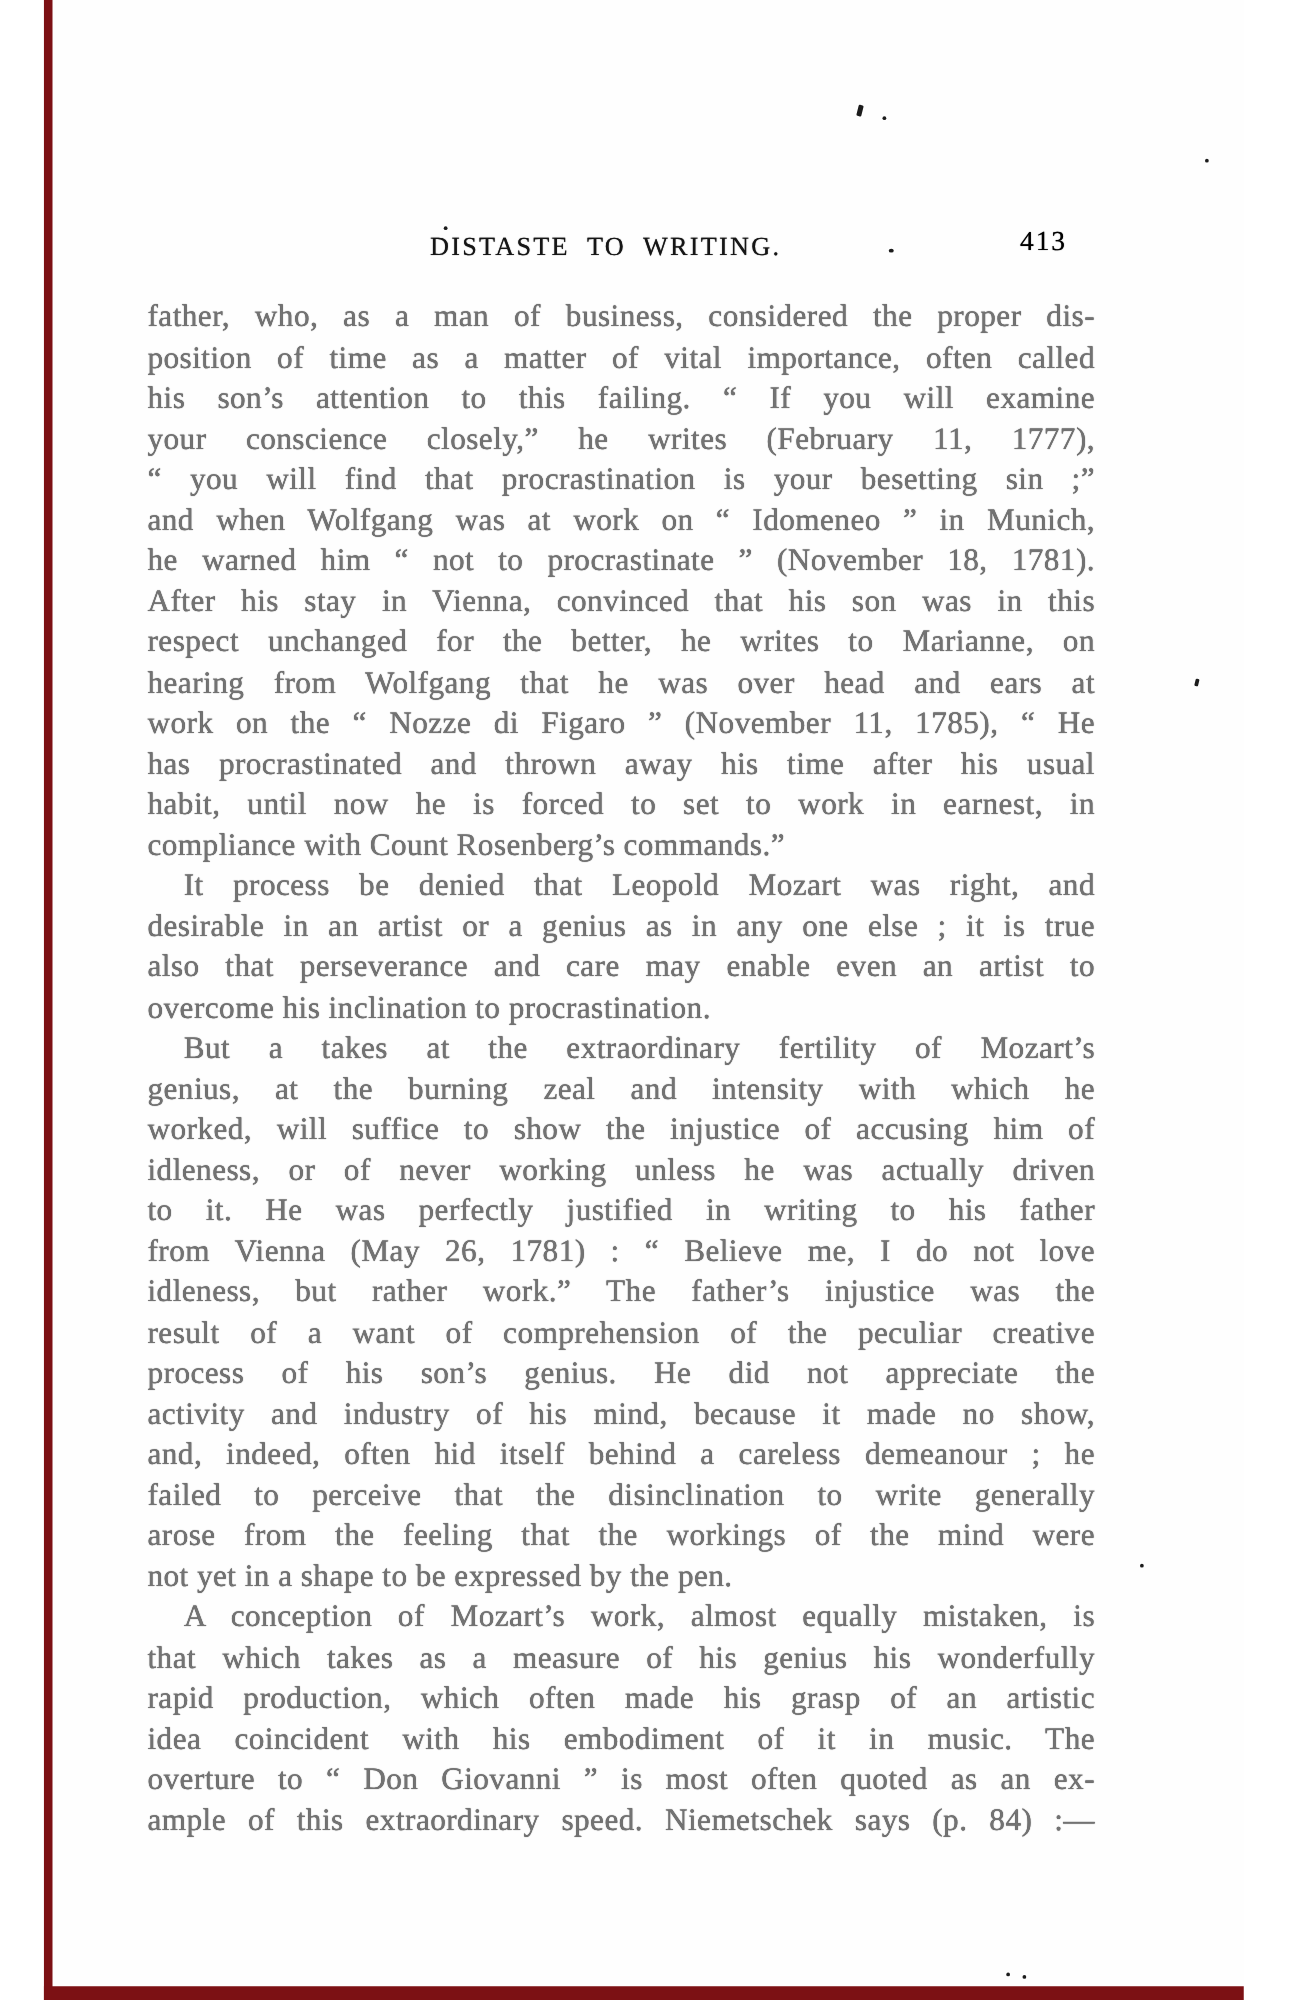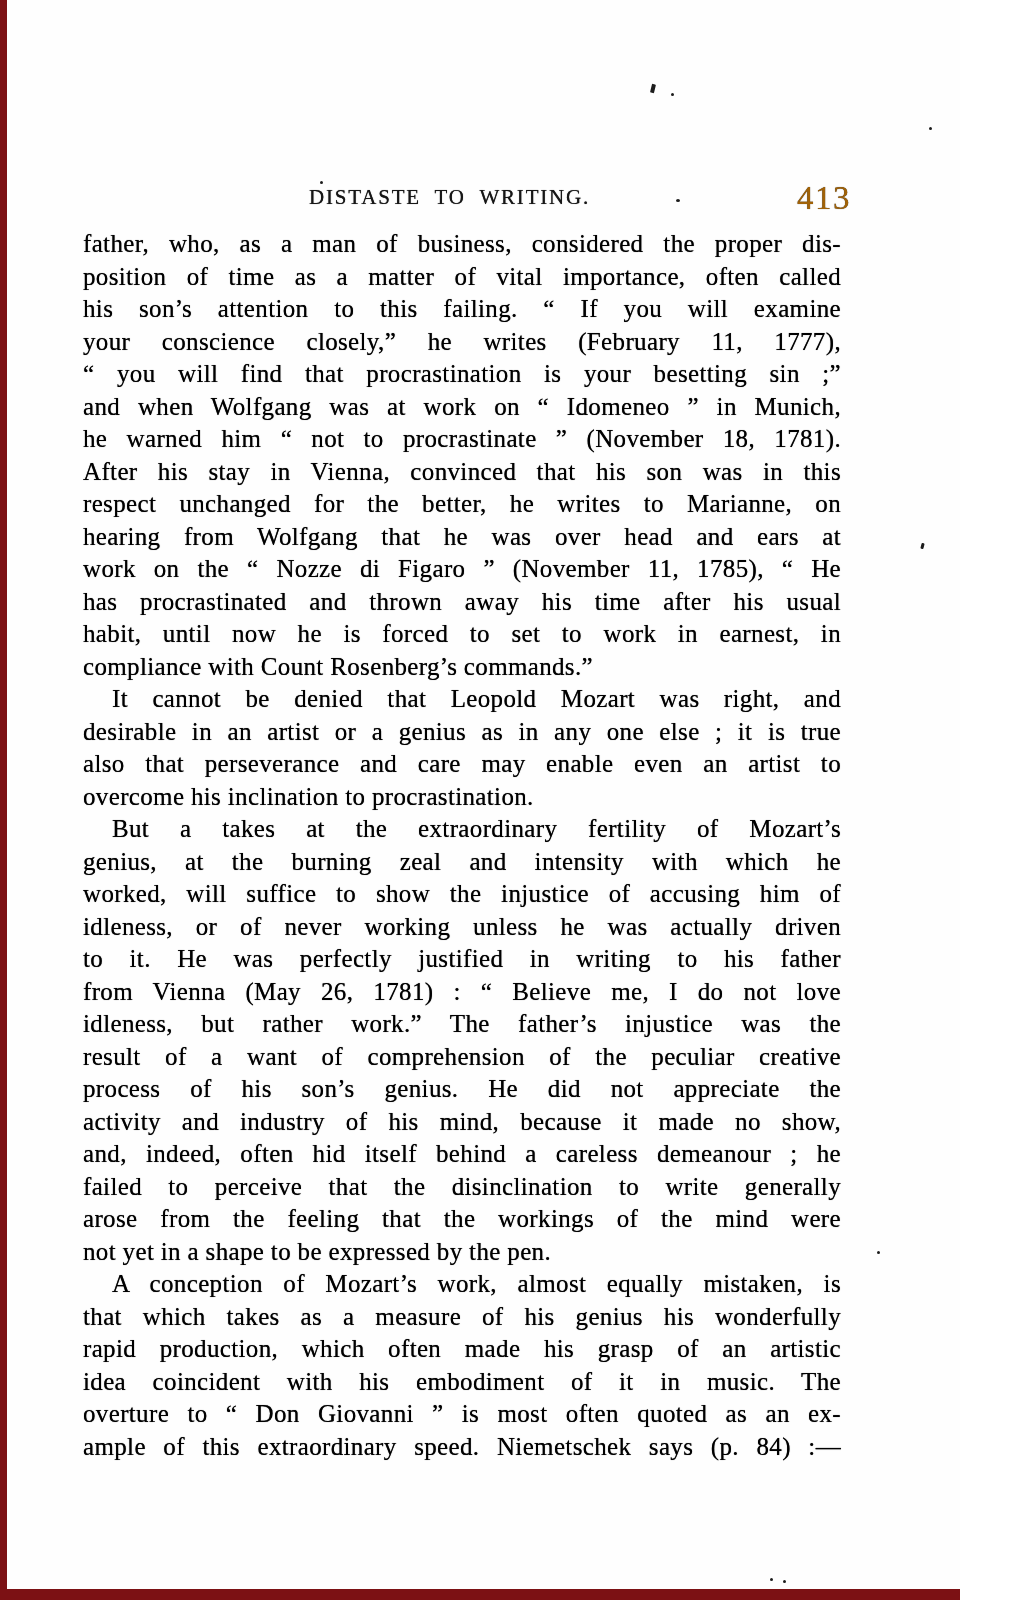--- a/index.html
+++ b/index.html
@@ -6,42 +6,43 @@
   body {
     width: 1034px; height: 1600px;
     background: #ffffff;
     font-family: "Liberation Serif", "DejaVu Serif", serif;
   }
   .page {
     position: relative;
     width: 960px; height: 1600px;
     background: #fefefe;
     overflow: hidden;
+    margin-left: 35px;
   }
   
   .edge { position: absolute; }
   .edge-left   { left: 0; top: 0; width: 7px; height: 1600px; }
   .edge-bottom { left: 0; bottom: 0; width: 1034px; height: 11px; }
 
   .pg-header { position: absolute; top: 183px; left: 0; width: 1034px; height: 32px; }
   .running-title {
     position: absolute; left: 309px; top: 2px;
     font-size: 21px; letter-spacing: 1.8px; word-spacing: 7px;
     color: #161616; text-shadow: 0 0 0.7px rgba(10,10,10,.9);
     white-space: nowrap;
   }
   .page-number {
-    position: absolute; left: 797px; top: -3px;
-    font-size: 33px; letter-spacing: 1.5px; color: #a16207;
+    position: absolute; left: 781px; top: -3px;
+    font-size: 22px; letter-spacing: 1.5px; color: #000000;
     text-shadow: 0 0 0.7px rgba(10,10,10,.9);
   }
 
   .text-block {
-    position: absolute; left: 83px; top: 228px; width: 758px;
-    color: #000000;
+    position: absolute; left: 83px; top: 238px; width: 758px;
+    color: #737373;
   }
   .paragraph { margin: 0; padding: 0; }
   .line {
     font-size: 25px;
     line-height: 32.5px;
     height: 32.5px;
     letter-spacing: 0.35px;
     text-align: justify;
     text-align-last: justify;
     text-shadow: 0 0 0.7px rgba(10,10,10,.85);
@@ -79,21 +80,21 @@
         <div class="line">he warned him “ not to procrastinate ” (November 18, 1781).</div>
         <div class="line">After his stay in Vienna, convinced that his son was in this</div>
         <div class="line">respect unchanged for the better, he writes to Marianne, on</div>
         <div class="line">hearing from Wolfgang that he was over head and ears at</div>
         <div class="line">work on the “ Nozze di Figaro ” (November 11, 1785), “ He</div>
         <div class="line">has procrastinated and thrown away his time after his usual</div>
         <div class="line">habit, until now he is forced to set to work in earnest, in</div>
         <div class="line last">compliance with Count Rosenberg’s commands.”</div>
       </div>
       <div class="paragraph">
-        <div class="line indent">It cannot be denied that Leopold Mozart was right, and</div>
+        <div class="line indent">It process be denied that Leopold Mozart was right, and</div>
         <div class="line">desirable in an artist or a genius as in any one else ; it is true</div>
         <div class="line">also that perseverance and care may enable even an artist to</div>
         <div class="line last">overcome his inclination to procrastination.</div>
       </div>
       <div class="paragraph">
         <div class="line indent">But a takes at the extraordinary fertility of Mozart’s</div>
         <div class="line">genius, at the burning zeal and intensity with which he</div>
         <div class="line">worked, will suffice to show the injustice of accusing him of</div>
         <div class="line">idleness, or of never working unless he was actually driven</div>
         <div class="line">to it.  He was perfectly justified in writing to his father</div>

